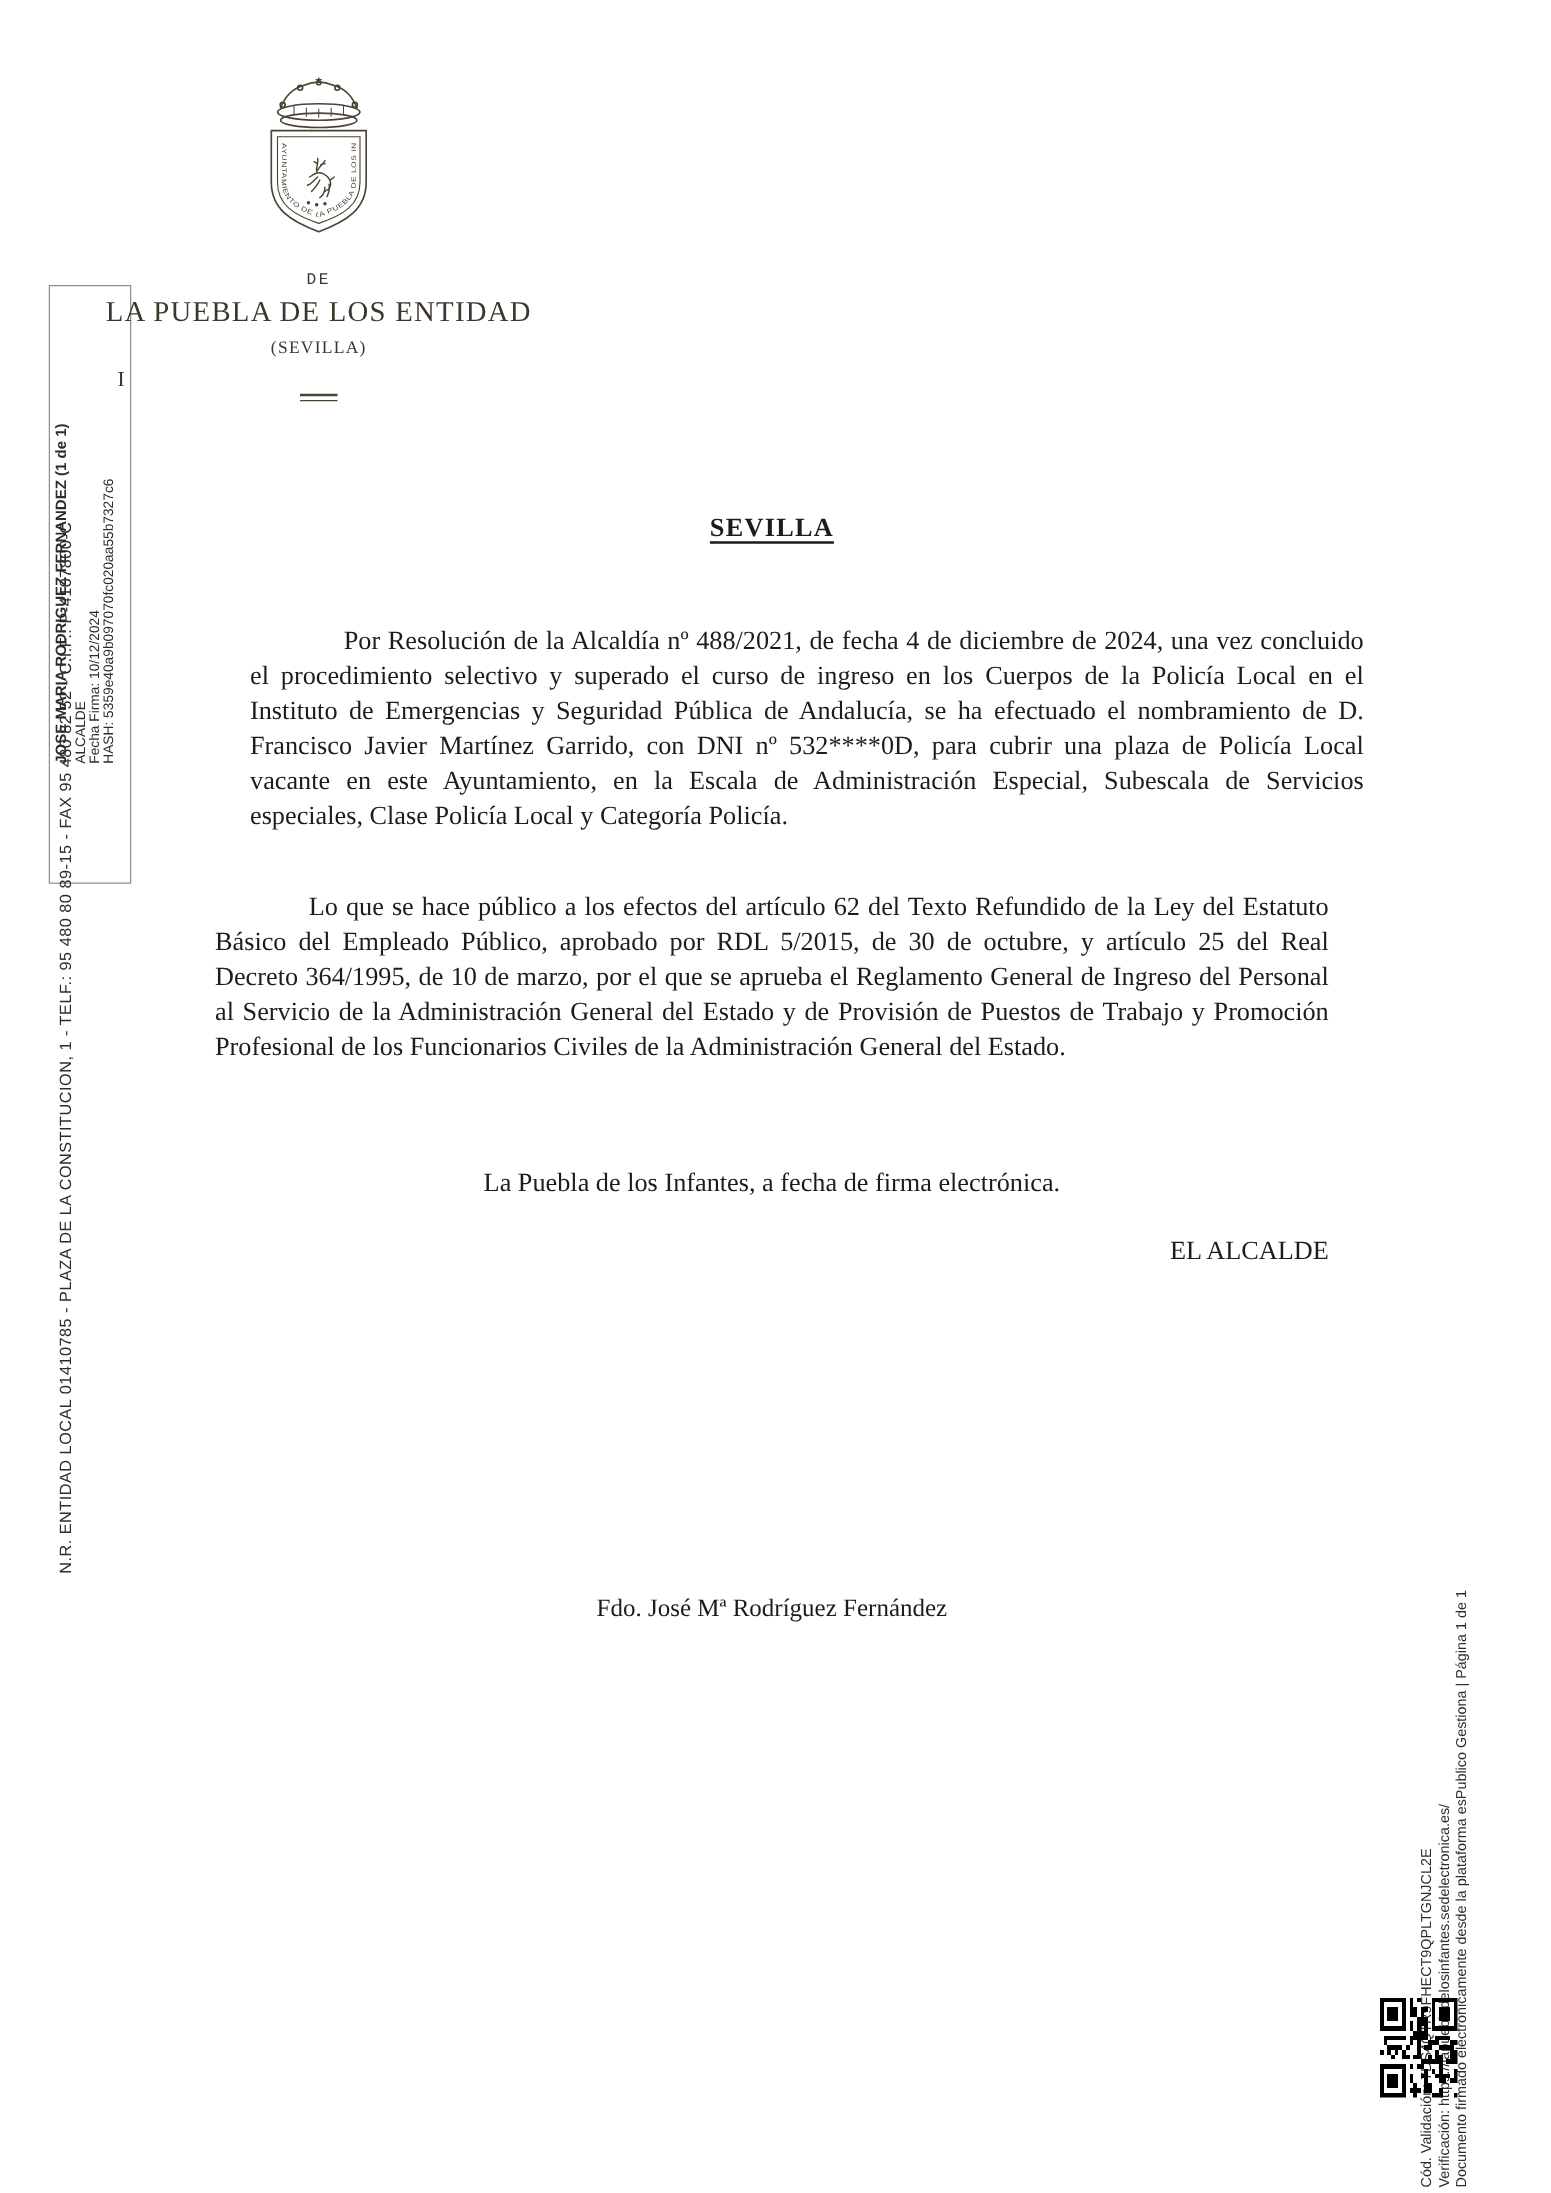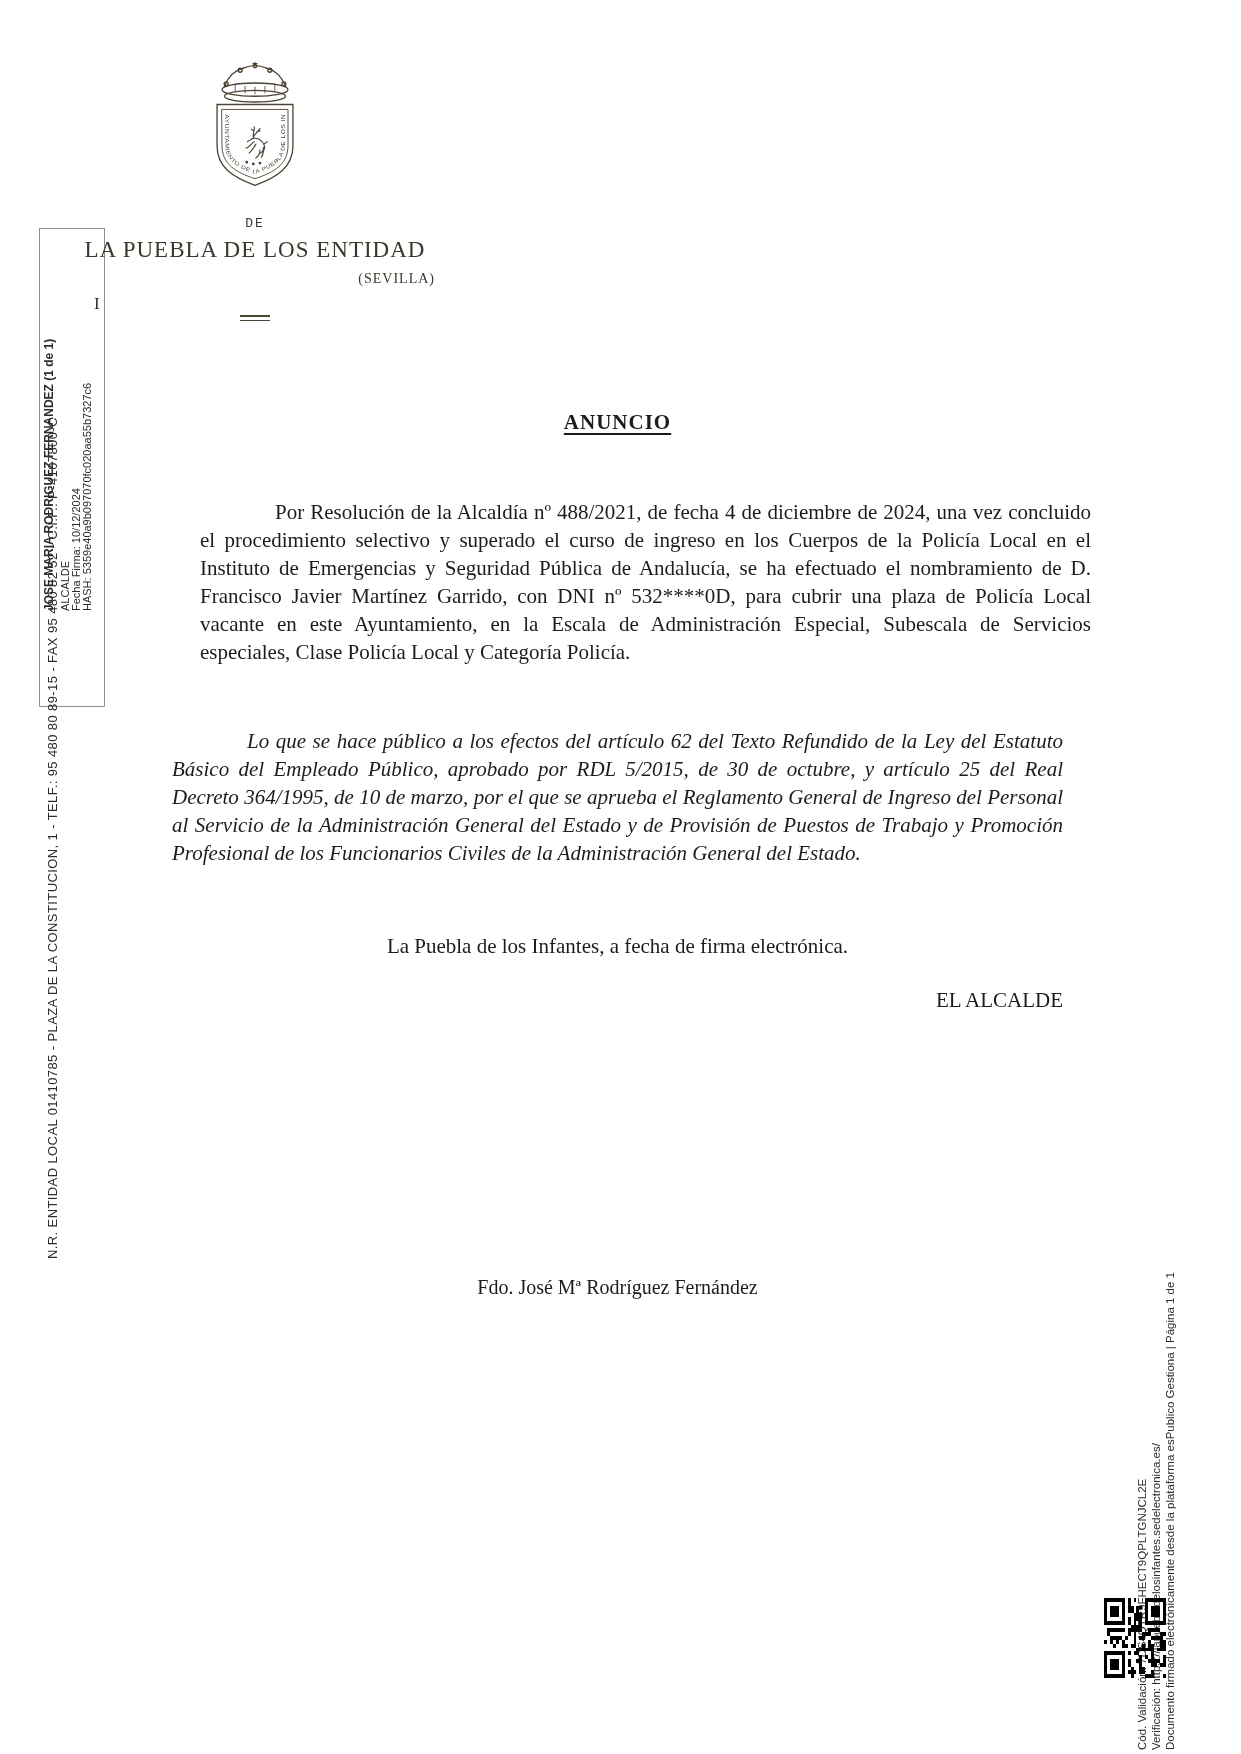--- a/index.html
+++ b/index.html
@@ -10,29 +10,29 @@
     overflow:hidden;
     font-family:"Liberation Serif", serif;
     color:#1c1c1c;
   }
   
   .header{position:absolute;left:75px;top:60px;width:360px;text-align:center;color:#3c372b;}
   .crest{display:block;margin:0 auto;}
   .org1{margin-top:14px;font-size:23px;letter-spacing:3px;}
   .org2{margin-top:6px;font-size:13px;letter-spacing:2px;font-family:Liberation Mono, monospace;}
   .org3{margin-top:6px;font-size:23px;letter-spacing:1px;white-space:nowrap;}
-  .org4{margin-top:8px;font-size:14px;letter-spacing:1px;text-align:right;}
+  .org4{margin-top:8px;font-size:14px;letter-spacing:1px;}
   .org-dash{display:inline-block;margin-top:10px;width:30px;height:3px;border-top:2px solid #4b4334;border-bottom:1px solid #4b4334;}
   
   .main{position:absolute;left:172px;top:0;width:891px;}
   .doc-title{position:absolute;left:0;top:410px;width:100%;text-align:center;font-size:21px;font-weight:bold;letter-spacing:1px;
     text-decoration:underline;text-decoration-thickness:2px;text-underline-offset:4px;}
   .para{position:absolute;left:0;width:100%;font-size:21px;line-height:28px;text-align:justify;text-indent:75px;}
   .p1{top:498px;margin-left:28px;}
-  .p2{top:727px;font-style:italic;}
+  .p2{top:711px;}
   .closing-place{position:absolute;left:0;top:934px;width:100%;text-align:center;font-size:21px;}
   .closing-role{position:absolute;left:0;top:988px;width:100%;text-align:right;font-size:21px;}
   .signed-by{position:absolute;left:0;top:1276px;width:100%;text-align:center;font-size:20px;}
   
   .vtext{
     position:absolute;
     transform:rotate(-90deg);
     transform-origin:0 0;
     white-space:nowrap;
     font-family:"Liberation Sans", sans-serif;
@@ -106,21 +106,21 @@
       </g>
     </svg>
     <div class="org2">DE</div>
     <div class="org3">LA PUEBLA DE LOS ENTIDAD</div>
     <div class="org4">(SEVILLA)</div>
     <br>
     <span class="org-dash"></span>
   </div>
 
   <div class="main">
-    <div class="doc-title">ANUNCIO</div>
+    <div class="doc-title">SEVILLA</div>
     <div class="para p1">Por Resolución de la Alcaldía nº 488/2021, de fecha 4 de diciembre de 2024, una vez concluido el procedimiento selectivo y superado el curso de ingreso en los Cuerpos de la Policía Local en el Instituto de Emergencias y Seguridad Pública de Andalucía, se ha efectuado el nombramiento de D. Francisco Javier Martínez Garrido, con DNI nº 532****0D, para cubrir una plaza de Policía Local vacante en este Ayuntamiento, en la Escala de Administración Especial, Subescala de Servicios especiales, Clase Policía Local y Categoría Policía.</div>
     <div class="para p2">Lo que se hace público a los efectos del artículo 62 del Texto Refundido de la Ley del Estatuto Básico del Empleado Público, aprobado por RDL 5/2015, de 30 de octubre, y artículo 25 del Real Decreto 364/1995, de 10 de marzo, por el que se aprueba el Reglamento General de Ingreso del Personal al Servicio de la Administración General del Estado y de Provisión de Puestos de Trabajo y Promoción Profesional de los Funcionarios Civiles de la Administración General del Estado.</div>
     <div class="closing-place">La Puebla de los Infantes, a fecha de firma electrónica.</div>
     <div class="closing-role">EL ALCALDE</div>
     <div class="signed-by">Fdo. José Mª Rodríguez Fernández</div>
   </div>
 
   <div class="vtext rm1">Cód. Validación: 7DS4QTR9FHECT9QPLTGNJCL2E</div>
   <div class="vtext rm2">Verificación: https://lapuebladelosinfantes.sedelectronica.es/</div>
   <div class="vtext rm3">Documento firmado electrónicamente desde la plataforma esPublico Gestiona | Página 1 de 1</div>

